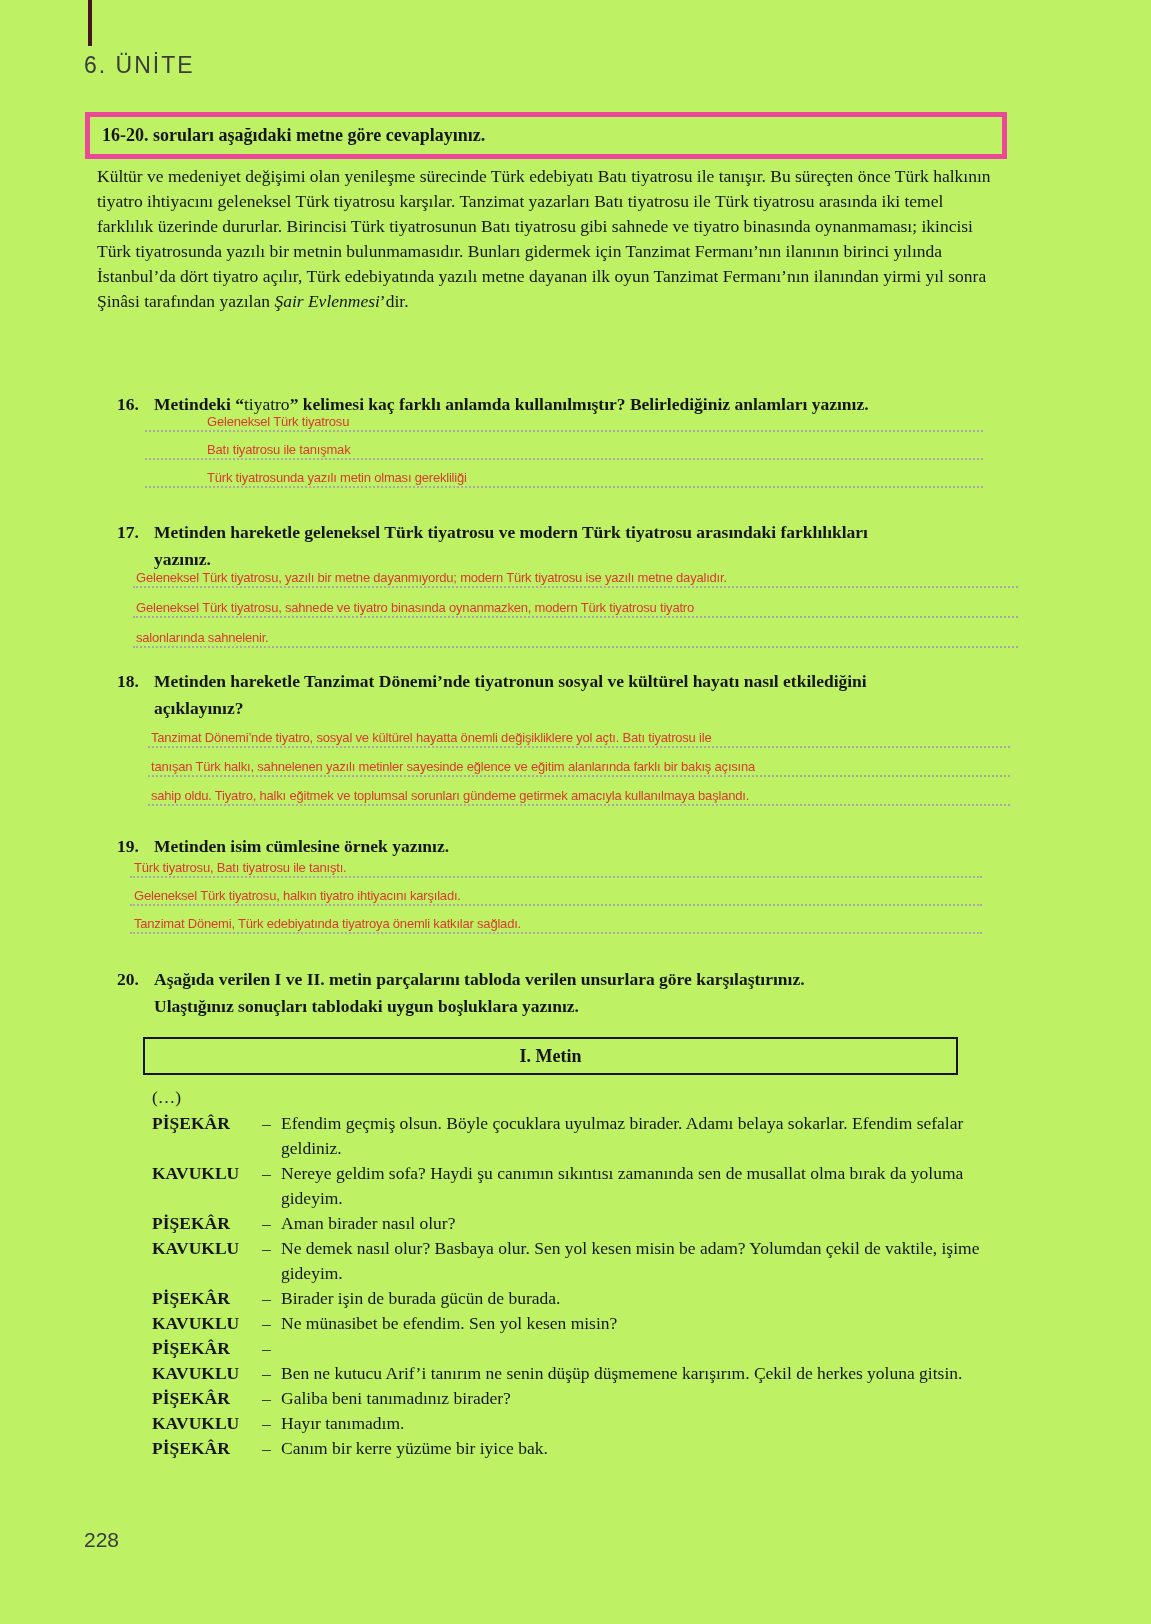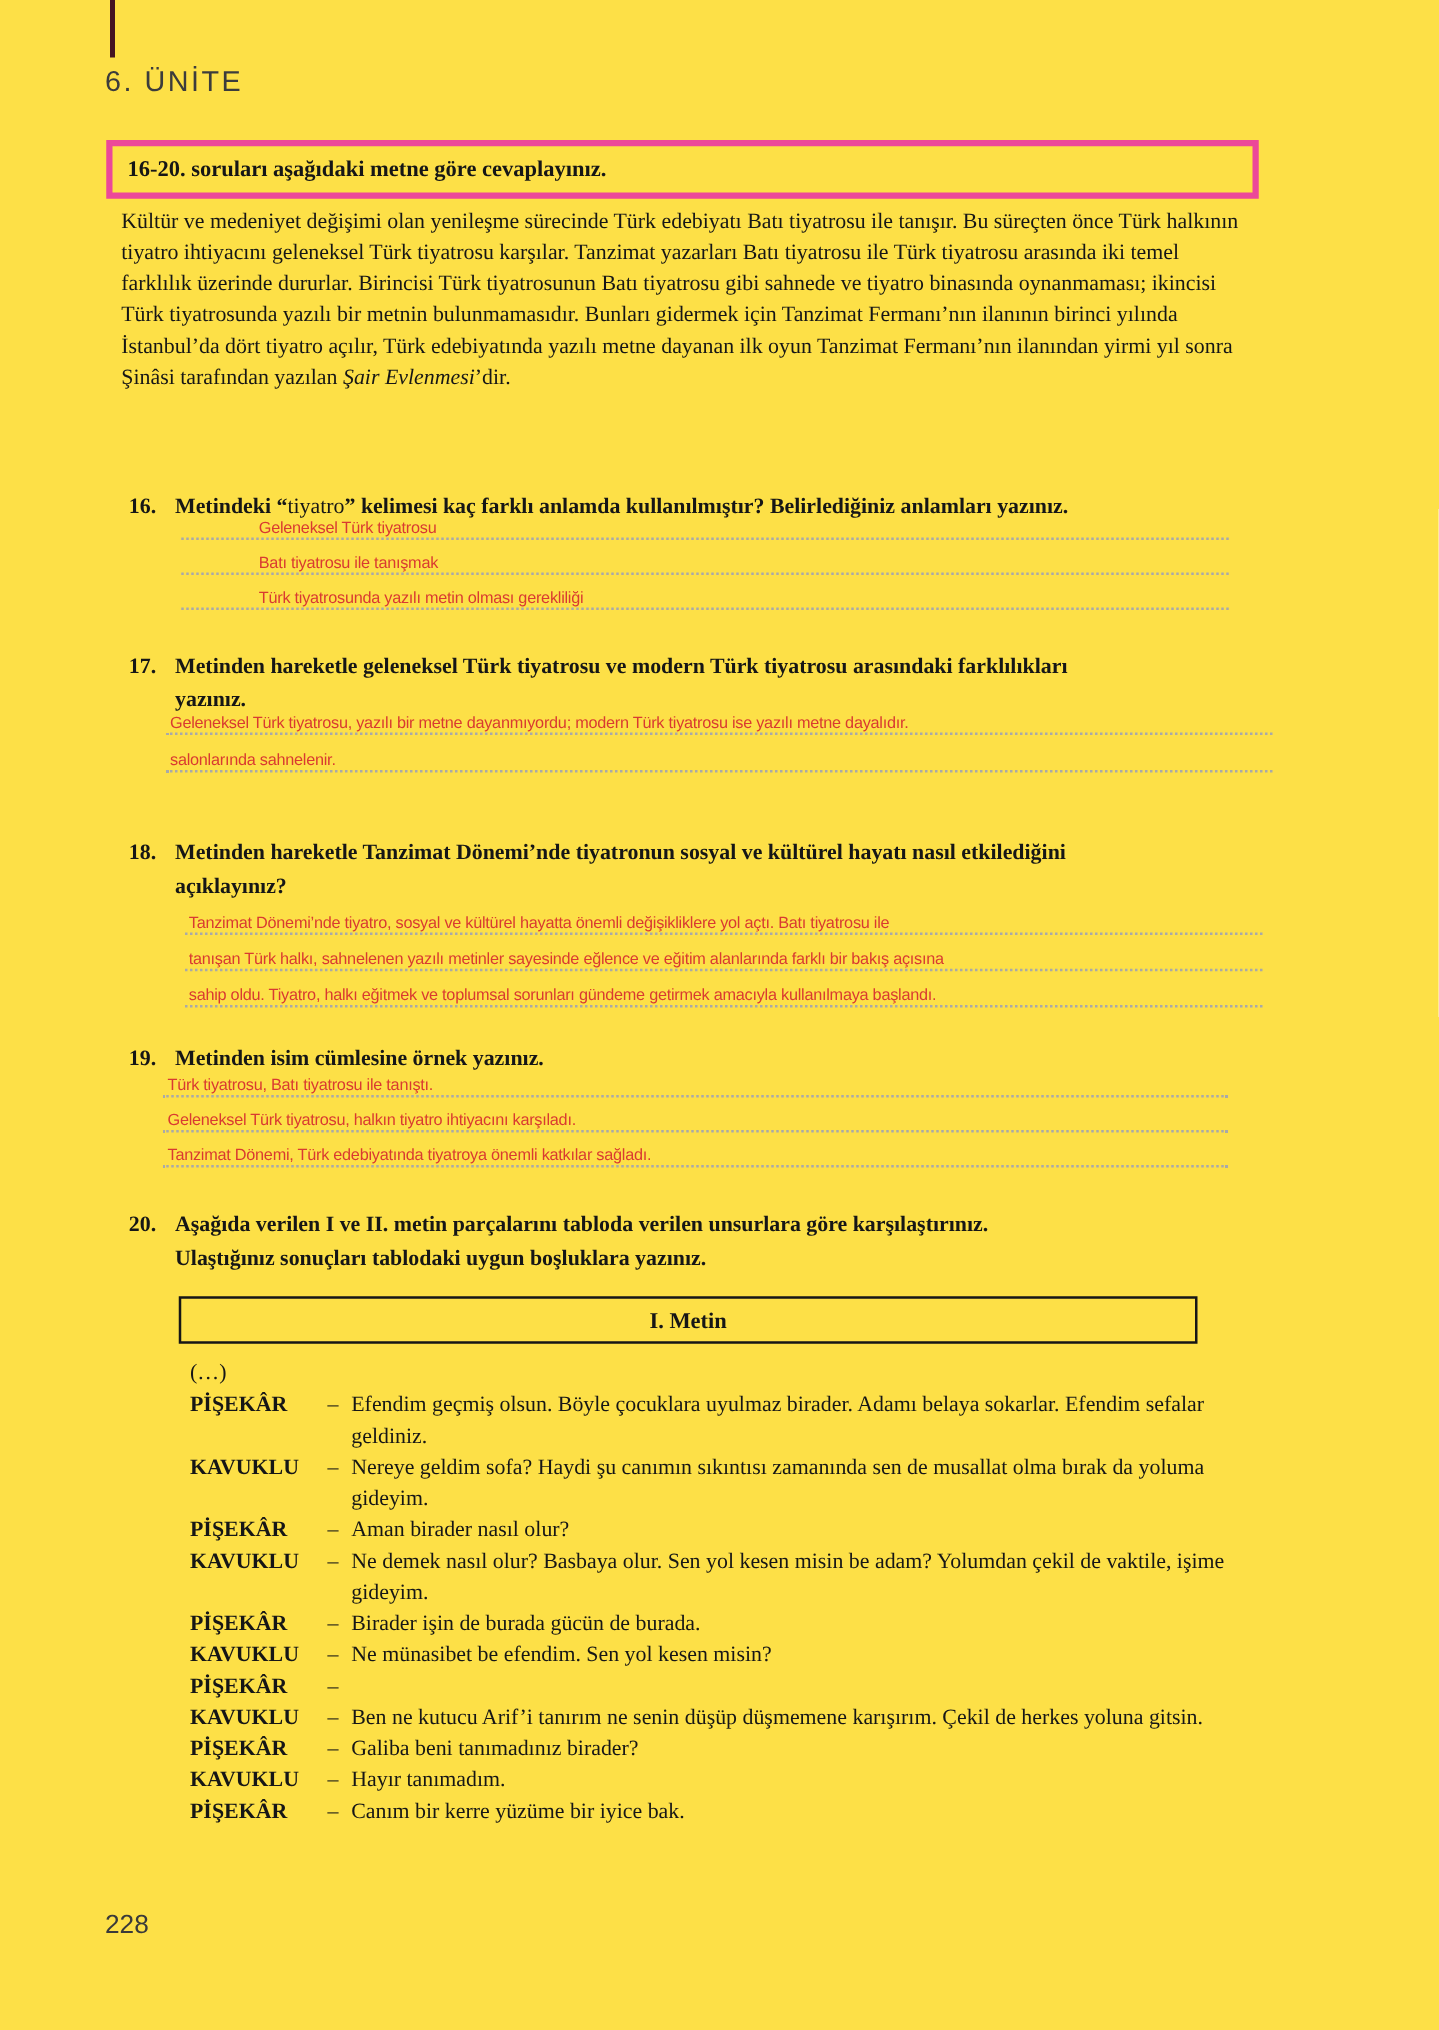--- a/index.html
+++ b/index.html
@@ -1,31 +1,31 @@
 <!DOCTYPE html>
 <html style="--red: #d93a31; --accent: #451522;"><head>
 <meta charset="utf-8">
 <style>
   html,body{margin:0;padding:0;background:#ffffff;}
   .page{
-    position:relative;width:1151px;height:1624px;background:#fde047;
+    position:relative;width:1151px;height:1624px;background:#bef264;
     font-family:"Liberation Serif",serif;color:#161616;overflow:hidden;
   }
   .accent-bar{position:absolute;left:88px;top:0;width:4px;height:46px;background:var(--accent,#451522);}
   .unit-label{
     position:absolute;left:84px;top:52px;
     font-family:"Liberation Sans",sans-serif;font-size:23px;letter-spacing:2px;color:#3c3c3c;
   }
   .instruction-box{
     position:absolute;left:85px;top:112px;width:888px;
     border:5px solid #ec4899;padding:8px 12px;
     font-weight:bold;font-size:18px;
   }
   .passage{position:absolute;left:97px;top:164px;width:897px;margin:0;font-size:17.5px;line-height:25px;}
-  .q{position:absolute;left:103px;display:flex;font-weight:bold;font-size:17.5px;line-height:27px;}
+  .q{position:absolute;left:117px;display:flex;font-weight:bold;font-size:17.5px;line-height:27px;}
   .qnum{flex:none;width:37px;}
   .qtext{width:880px;}
   .reg{font-weight:normal;}
   .answers{position:absolute;}
   .arow{box-sizing:border-box;border-bottom:2px dotted #a9a9a9;white-space:nowrap;overflow:visible;display:flex;align-items:flex-end;}
   .hand{
     font-family:"Liberation Sans",sans-serif;color:var(--red,#d93a31);
     font-size:13px;letter-spacing:-0.2px;line-height:1.15;
   }
   .a16{left:145px;top:404px;width:838px;}
@@ -87,20 +87,23 @@
     <span class="qtext">
       <div>Metinden hareketle geleneksel Türk tiyatrosu ve modern Türk tiyatrosu arasındaki farklılıkları</div>
       <div>yazınız.</div>
     </span>
   </div>
   <div class="answers a17">
     <div class="arow">
         <span class="hand">Geleneksel Türk tiyatrosu, yazılı bir metne dayanmıyordu; modern Türk tiyatrosu ise yazılı metne dayalıdır.</span>
       </div>
     <div class="arow">
+        <span class="hand">Geleneksel Türk tiyatrosu, sahnede ve tiyatro binasında oynanmazken, modern Türk tiyatrosu tiyatro</span>
+      </div>
+    <div class="arow">
         <span class="hand">salonlarında sahnelenir.</span>
       </div>
   </div>
 
   <div class="q" style="top:668px">
     <span class="qnum">18.</span>
     <span class="qtext">
       <div>Metinden hareketle Tanzimat Dönemi’nde tiyatronun sosyal ve kültürel hayatı nasıl etkilediğini</div>
       <div>açıklayınız?</div>
     </span>

